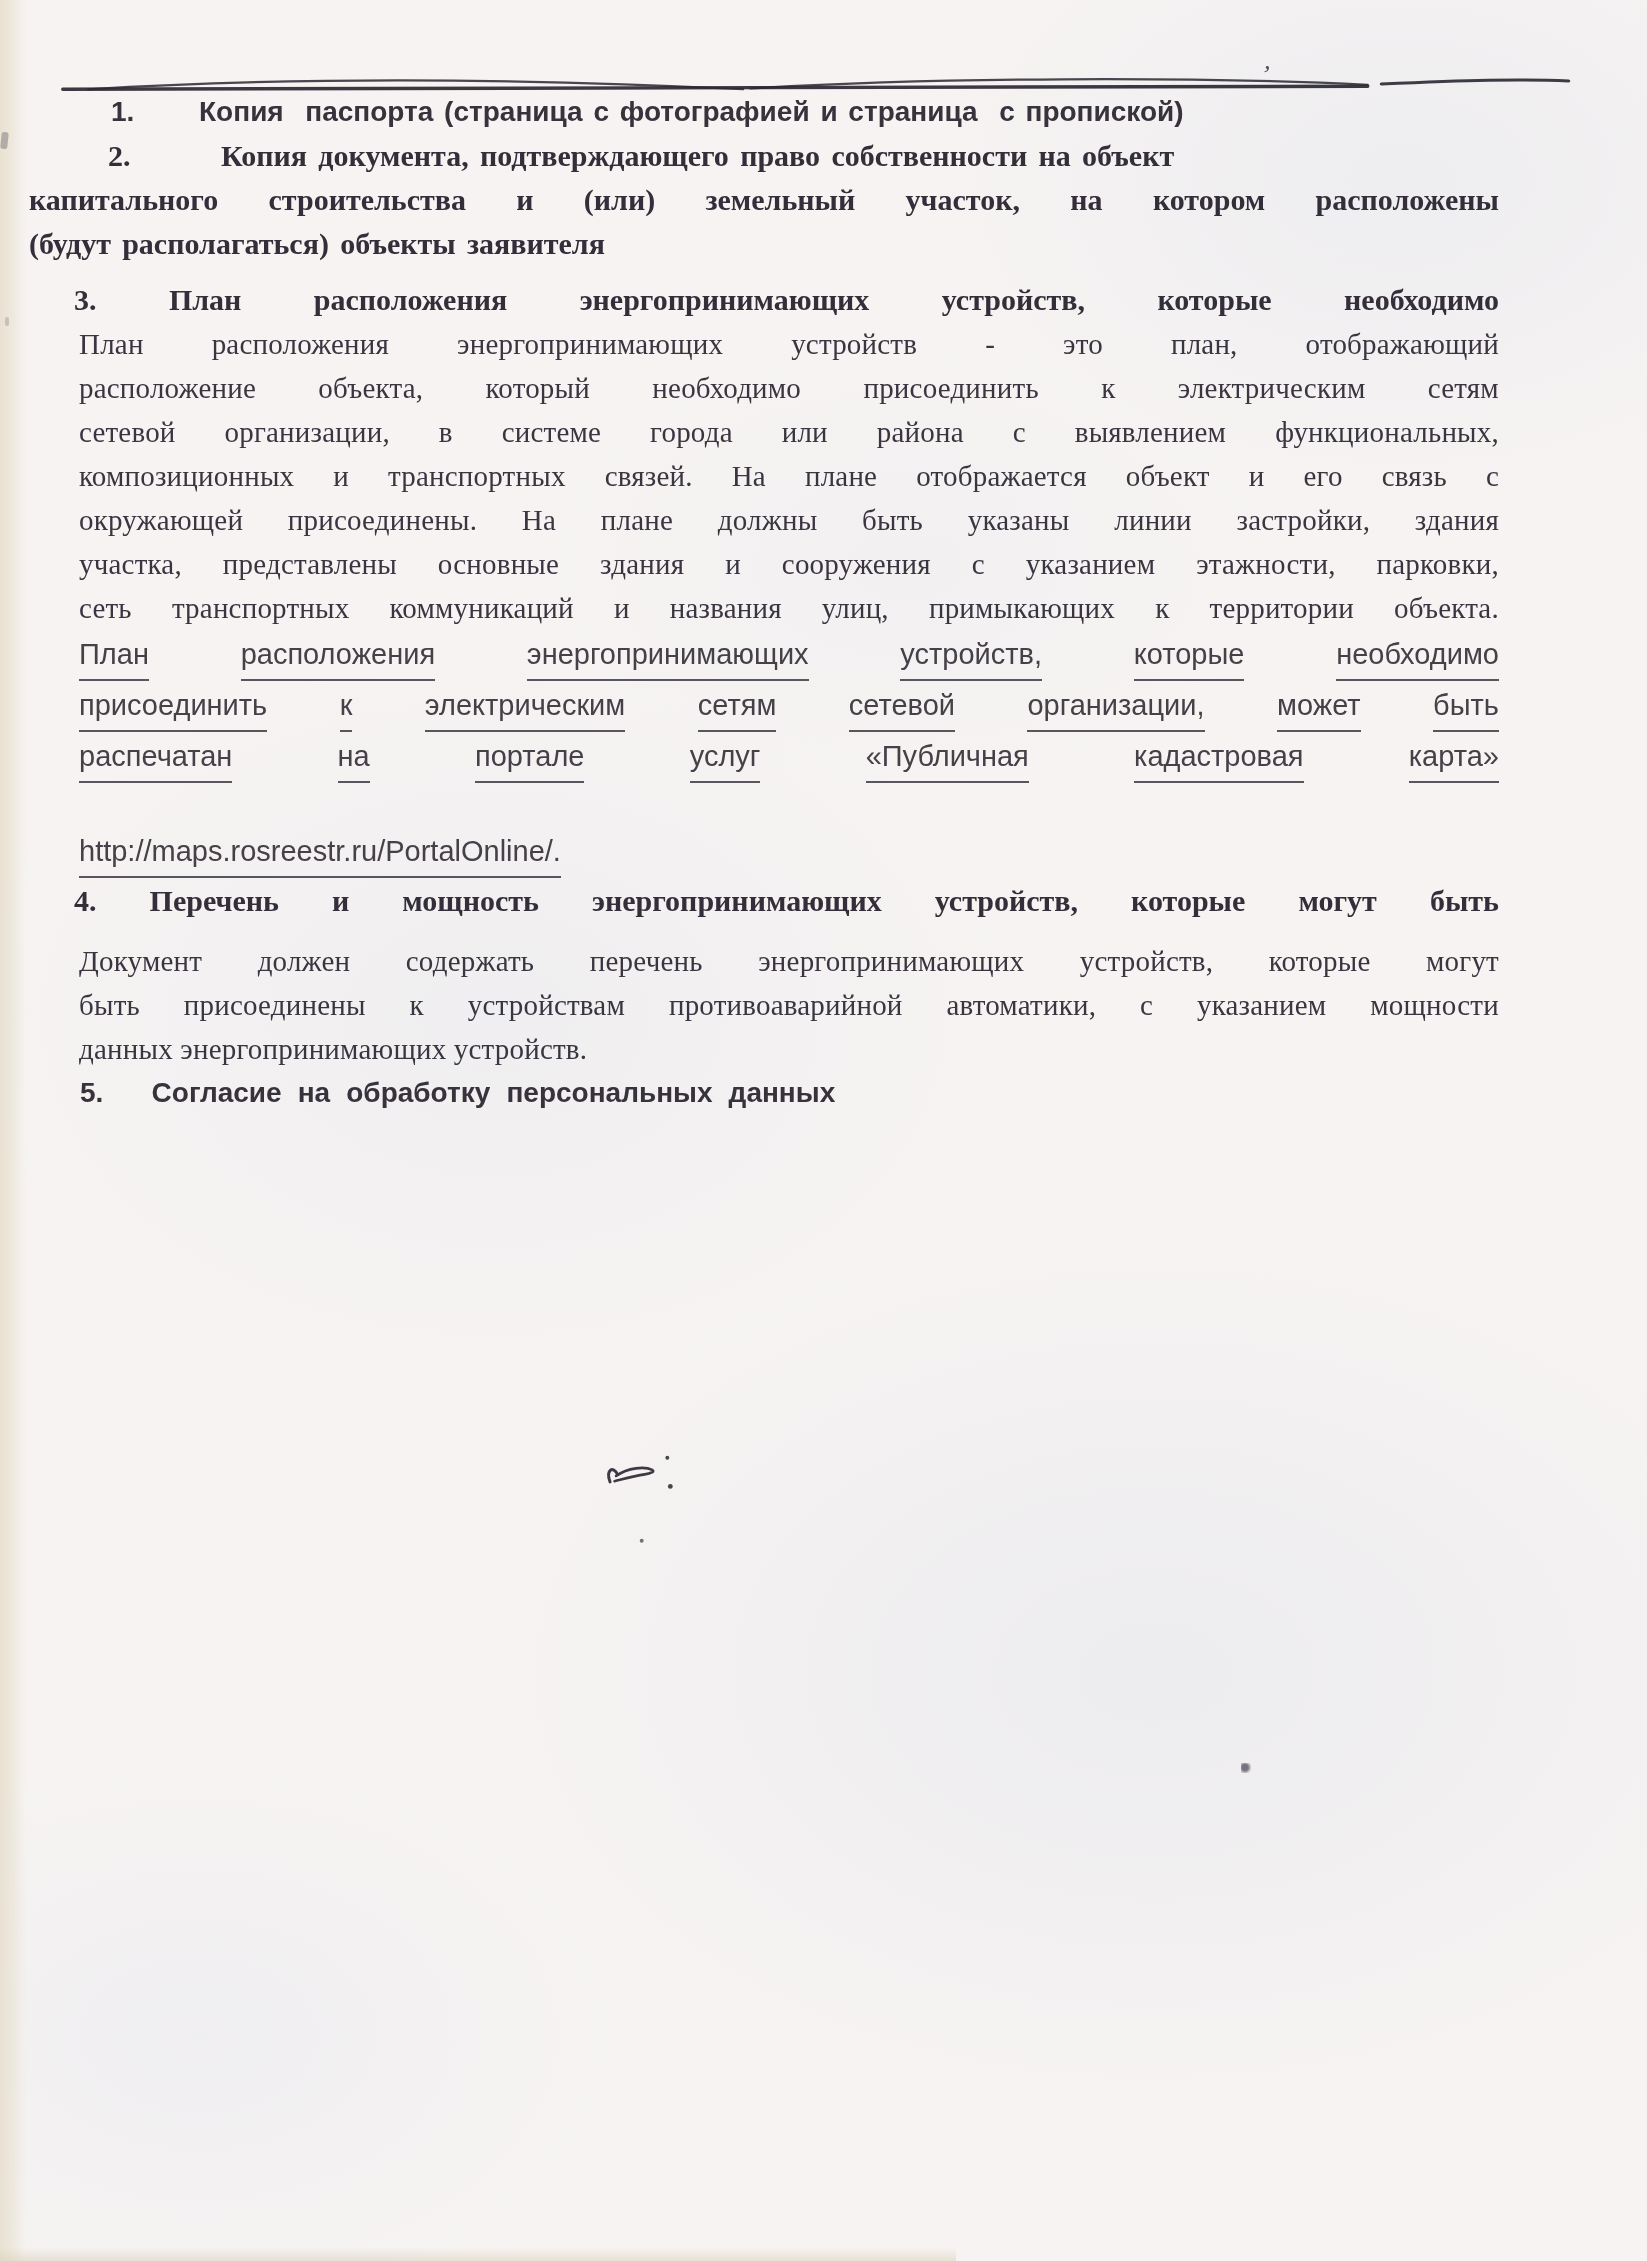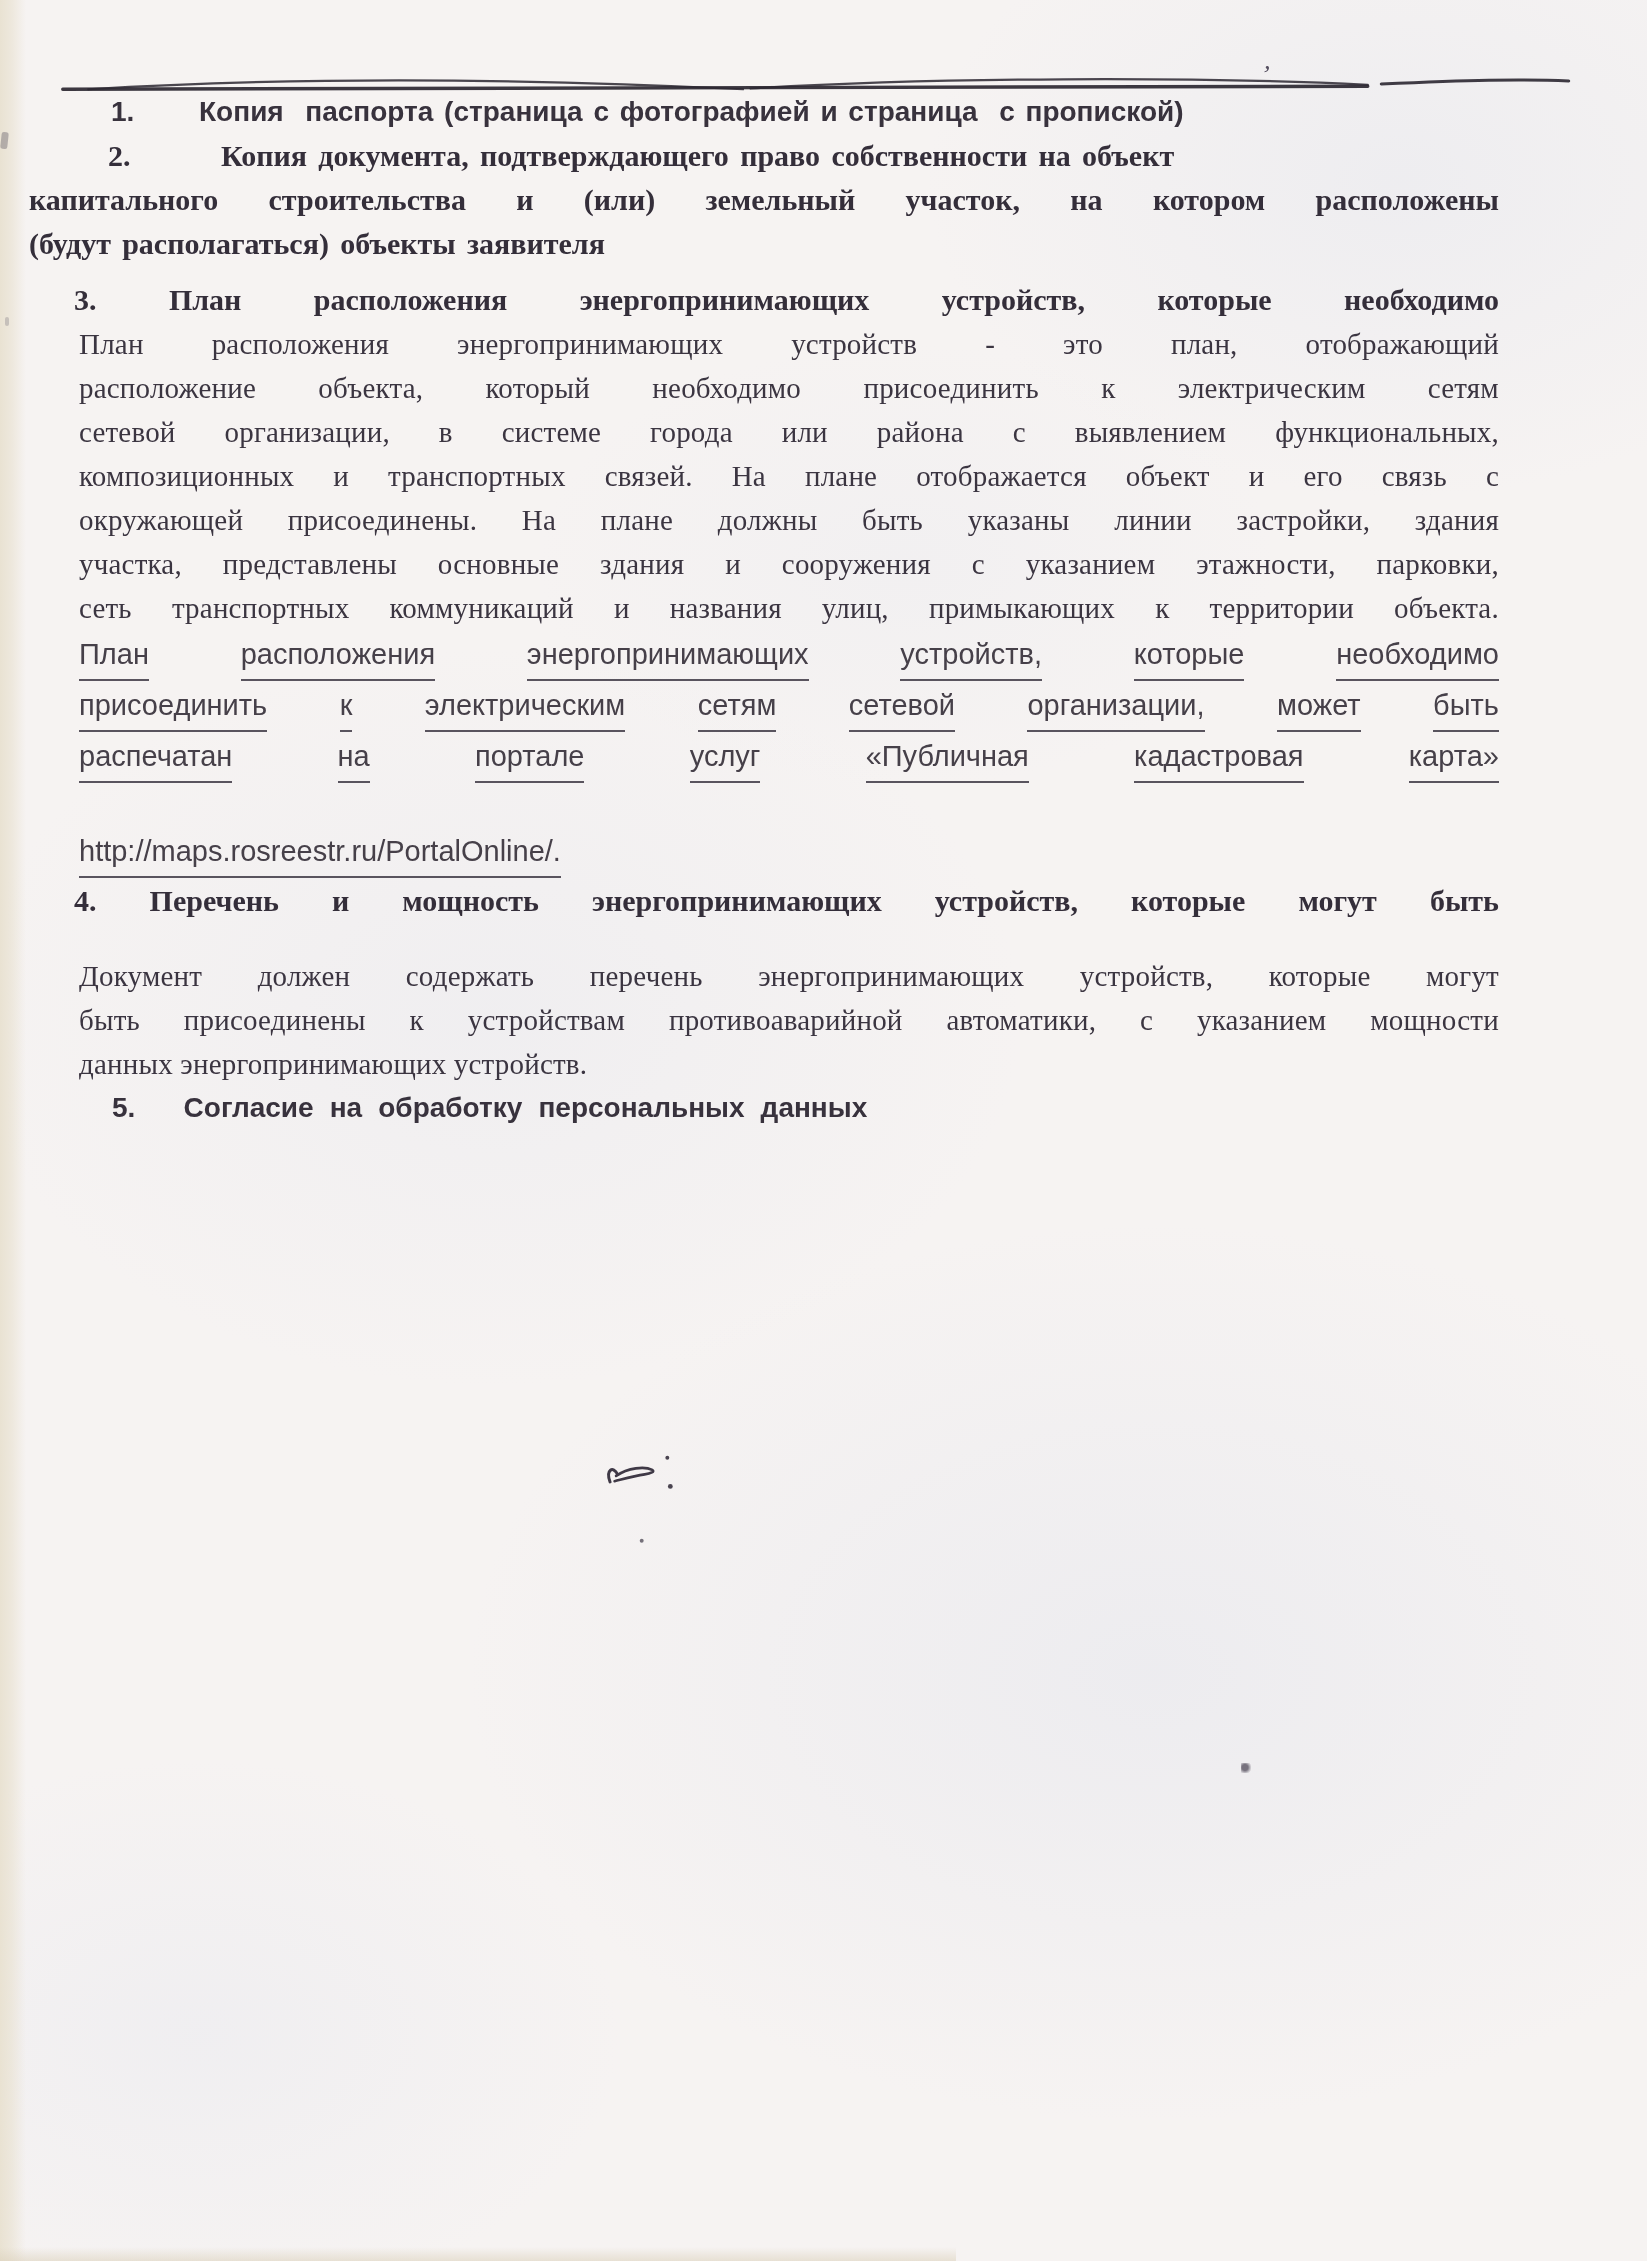--- a/index.html
+++ b/index.html
@@ -39,26 +39,26 @@
   .serifb{font-family:"Liberation Serif",serif;   font-weight:700;font-size:30px;color:#342e3a;word-spacing:3.8px;}
   .serif {font-family:"Liberation Serif",serif;   font-weight:400;font-size:29px;color:#3b3541;letter-spacing:0.2px;}
   .sansu {font-family:"Liberation Sans",sans-serif;font-weight:400;font-size:29px;color:#464049;}
 
   
   .lh58 .line{line-height:44px;min-height:44px;}
   .lh60 .line{line-height:45px;min-height:45px;}
   .lh61 .line{line-height:46px;min-height:46px;}
   .lh65 .line{line-height:49px;min-height:49px;}
   .pl85 {padding-left:29px;}
-  .pl95 {padding-left:112px;}
+  .pl95 {padding-left:80px;}
   .pl98 {padding-left:74px;}
   .pl105{padding-left:79px;}
   .pl147{padding-left:111px;}
   .mt14{margin-top:10.6px;}
-  .mt20{margin-top:30px;}
+  .mt20{margin-top:15px;}
   .ws10{word-spacing:8.3px;}
 
   
   .uw{border-bottom:2.3px solid rgba(72,66,78,.9);}
   .just .uw{white-space:pre;}
   .line:not(.just) .uw{display:inline-block;margin-top:44px;}
 
   
   .artifact{position:absolute;pointer-events:none;}
   .tick-apostrophe{

